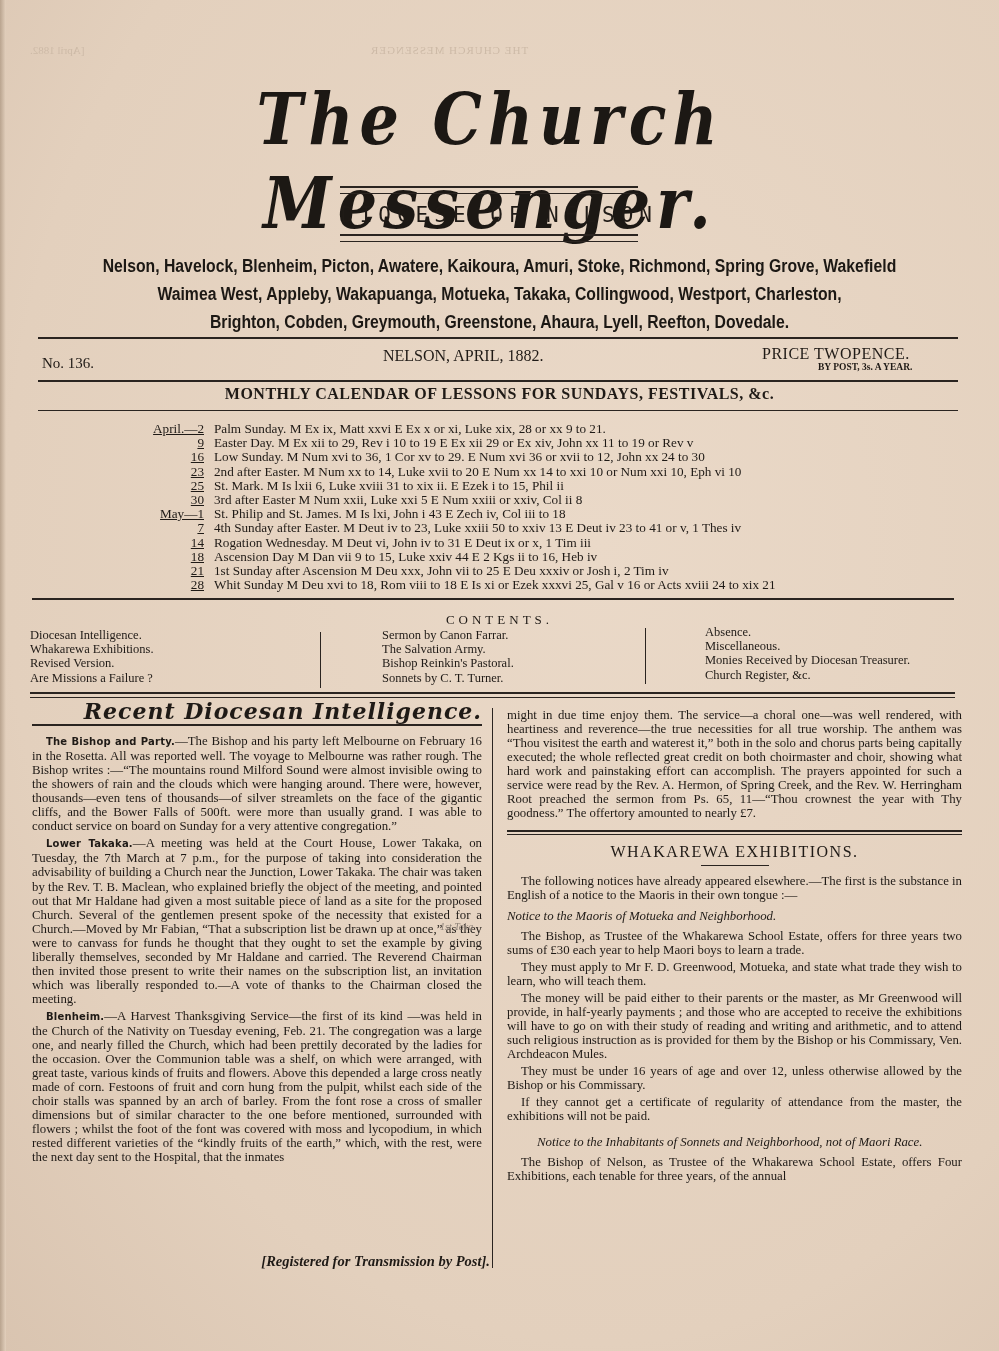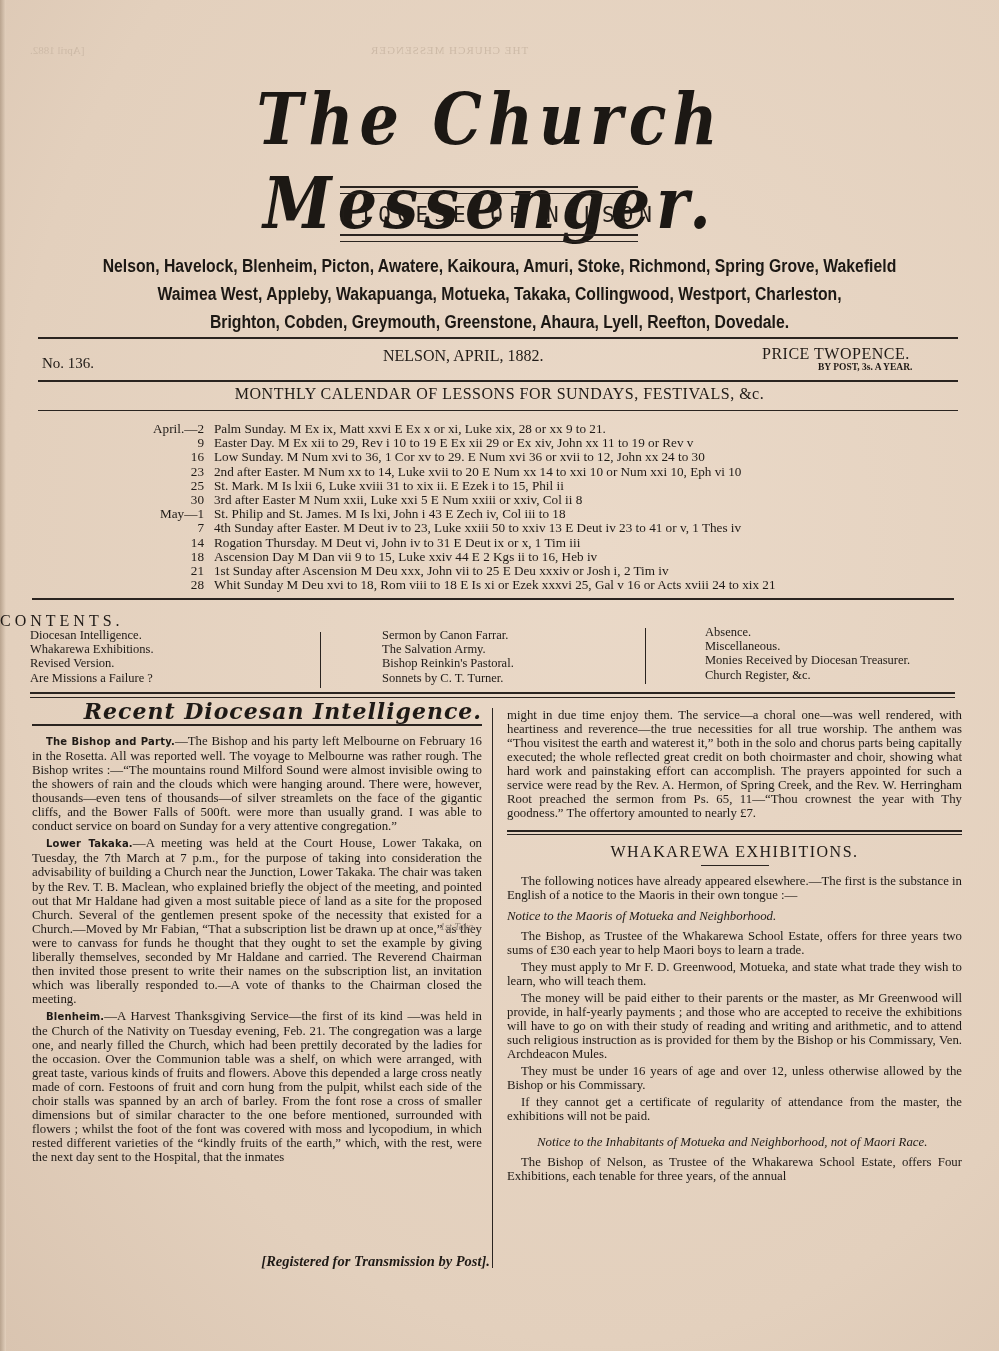--- a/index.html
+++ b/index.html
@@ -22,27 +22,27 @@
     .diocese { position: absolute; top: 203px; left: 0; width: 999px; text-align: center;
       font-family: "DejaVu Sans Mono", monospace; font-size: 21px; letter-spacing: 6px; color: #1f1a16; }
     .places { position: absolute; left: 0; width: 999px; text-align: center;
       font-family: "Liberation Sans", sans-serif; font-weight: bold; font-size: 17.5px; color: #1c1814;
       transform: scaleX(0.9); }
     .meta-line { position: absolute; font-family: "Liberation Serif", serif; color: #1f1a16; }
     .hr { position: absolute; border-top: 1px solid #2a2420; }
     .hr2 { position: absolute; border-top: 2px solid #2a2420; }
 
     .cal-title { position: absolute; top: 385px; left: 0; width: 999px; text-align: center;
-      font-family: "Liberation Serif", serif; font-size: 16px; letter-spacing: 0.5px; }
+      font-family: "Liberation Serif", serif; font-size: 16px; letter-spacing: 0.5px; font-weight: bold; }
     .calendar { position: absolute; top: 422px; left: 128px; font-family: "Liberation Serif", serif; font-size: 13.2px; line-height: 14.2px; }
     .cal-row { display: flex; white-space: nowrap; }
-    .cal-date { width: 76px; text-align: right; padding-right: 10px; }
+    .cal-date { width: 76px; text-align: right; padding-right: 10px; text-decoration: underline; }
 
-    .contents-title { position: absolute; top: 612px; left: 0; width: 999px; 
-      font-family: "Liberation Serif", serif; font-size: 16px; letter-spacing: 4px; }
+    .contents-title { position: absolute; top: 612px; left: 0; width: 999px; text-align: center;
+      font-family: "Liberation Serif", serif; font-size: 13px; letter-spacing: 4px; }
     .contents-col { position: absolute; top: 628px; font-family: "Liberation Serif", serif; font-size: 12.5px; line-height: 14.2px; }
     .vline { position: absolute; border-left: 1px solid #2a2420; }
 
     .col { position: absolute; font-family: "Liberation Serif", serif; font-size: 12.8px; line-height: 14.05px; text-align: justify; }
     .col p { margin: 0; text-indent: 14px; }
     .col p + p { margin-top: 3px; }
     .lead { font-family: "DejaVu Sans", sans-serif; font-weight: bold; font-size: 10px; letter-spacing: 0.2px; }
     .section-head { font-family: "DejaVu Serif", serif; font-weight: bold; font-style: italic; font-size: 22px; text-align: right; letter-spacing: 1px; }
     .caps-head { font-family: "Liberation Serif", serif; font-size: 16px; letter-spacing: 1.5px; text-align: center; }
     .notice-head { font-style: italic; text-align: left; text-indent: 0 !important; margin: 6px 0 !important; }
@@ -104,21 +104,21 @@
   <div class="cal-row">
       <span class="cal-date">May—1</span>
       <span>St. Philip and St. James.  M Is lxi, John i 43   E Zech iv, Col iii to 18</span>
     </div>
   <div class="cal-row">
       <span class="cal-date">7</span>
       <span>4th Sunday after Easter.  M Deut iv to 23, Luke xxiii 50 to xxiv 13   E Deut iv 23 to 41 or v, 1 Thes iv</span>
     </div>
   <div class="cal-row">
       <span class="cal-date">14</span>
-      <span>Rogation Thursday.  M Deut vi, John iv to 31   E Deut ix or x, 1 Tim iii</span>
+      <span>Rogation Wednesday.  M Deut vi, John iv to 31   E Deut ix or x, 1 Tim iii</span>
     </div>
   <div class="cal-row">
       <span class="cal-date">18</span>
       <span>Ascension Day   M Dan vii 9 to 15, Luke xxiv 44   E 2 Kgs ii to 16, Heb iv</span>
     </div>
   <div class="cal-row">
       <span class="cal-date">21</span>
       <span>1st Sunday after Ascension   M Deu xxx, John vii to 25   E Deu xxxiv or Josh i, 2 Tim iv</span>
     </div>
   <div class="cal-row">
@@ -173,15 +173,15 @@
   <div style="border-top:1px solid #2a2420; margin:0 0 10px 0;"></div>
   <div class="caps-head">WHAKAREWA EXHIBITIONS.</div>
   <div style="width:68px; margin:6px auto 8px auto; border-top:1px solid #2a2420;"></div>
   <p>The following notices have already appeared elsewhere.—The first is the substance in English of a notice to the Maoris in their own tongue :—</p>
   <p class="notice-head">Notice to the Maoris of Motueka and Neighborhood.</p>
   <p>The Bishop, as Trustee of the Whakarewa School Estate, offers for three years two sums of £30 each year to help Maori boys to learn a trade.</p>
   <p>They must apply to Mr F. D. Greenwood, Motueka, and state what trade they wish to learn, who will teach them.</p>
   <p>The money will be paid either to their parents or the master, as Mr Greenwood will provide, in half-yearly payments ; and those who are accepted to receive the exhibitions will have to go on with their study of reading and writing and arithmetic, and to attend such religious instruction as is provided for them by the Bishop or his Commissary, Ven. Archdeacon Mules.</p>
   <p>They must be under 16 years of age and over 12, unless otherwise allowed by the Bishop or his Commissary.</p>
   <p>If they cannot get a certificate of regularity of attendance from the master, the exhibitions will not be paid.</p>
-  <p class="notice-head" style="margin-top:12px !important; padding:0 30px;">Notice to the Inhabitants of Motueka and Neighborhood, not of Maori Race.</p>
+  <p class="notice-head" style="margin-top:12px !important; padding:0 30px;">Notice to the Inhabitants of Sonnets and Neighborhood, not of Maori Race.</p>
   <p>The Bishop of Nelson, as Trustee of the Whakarewa School Estate, offers Four Exhibitions, each tenable for three years, of the annual</p>
 </div>
 
 </body></html>

